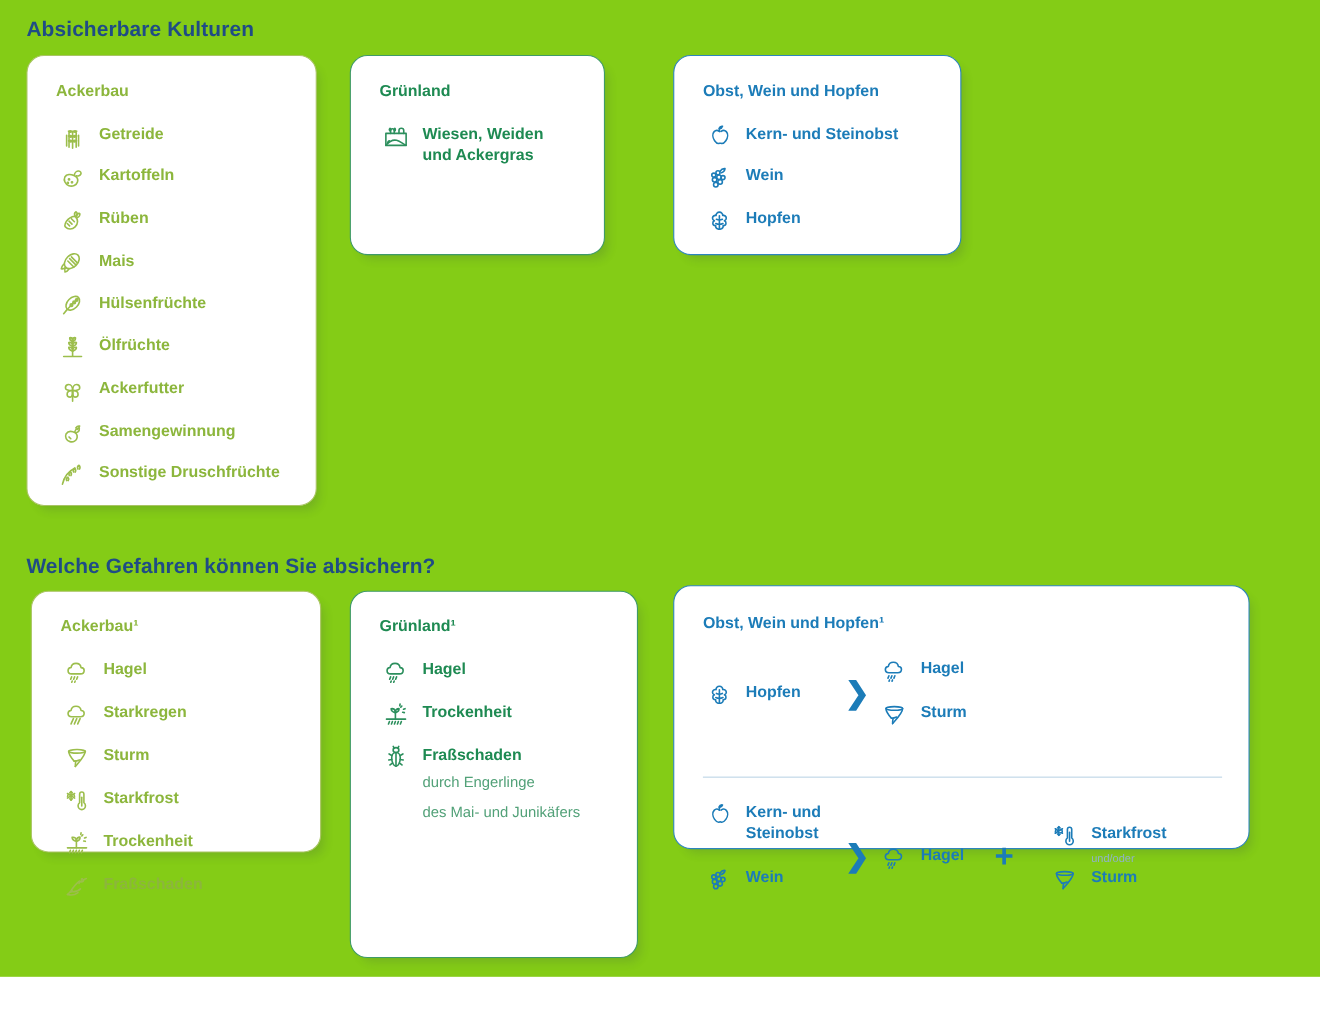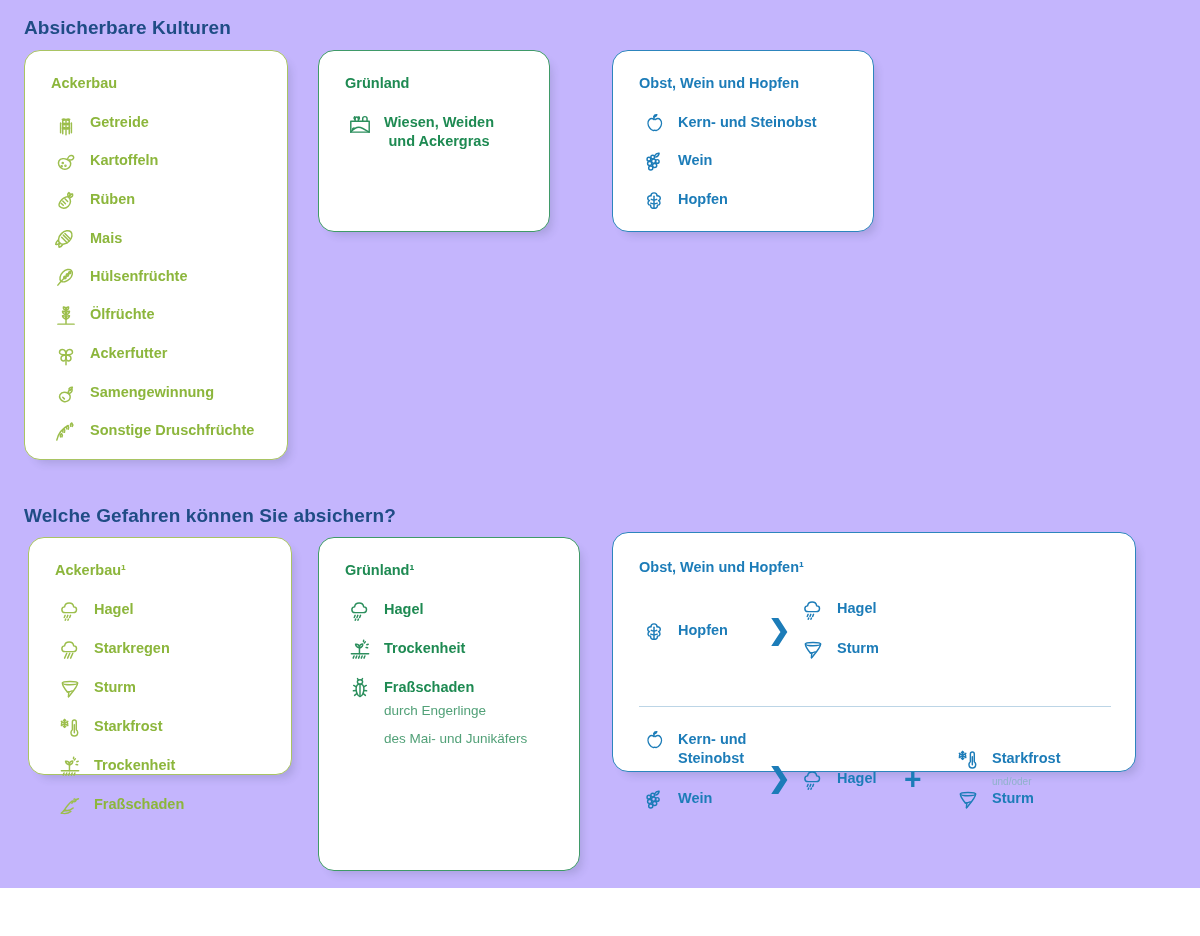--- a/index.html
+++ b/index.html
@@ -5,21 +5,21 @@
   * { box-sizing: border-box; margin: 0; padding: 0; }
   html, body {
     width: 1200px; height: 936px;
     background: #ffffff;
     font-family: "Liberation Sans", sans-serif;
     overflow: hidden;
   }
   .page {
     position: relative;
     width: 1200px; height: 936px;
-    background: #c4b5fd;
+    background: #84cc16;
   }
   .footer-band {
     position: absolute; left: 0; right: 0; bottom: 0; height: 48px;
     background: #ffffff;
   }
 
   
   .section-title {
     position: absolute;
     color: #1f4c85;
@@ -219,21 +219,21 @@
             <path d="M9.2 12.2c-.5-1.3 0-2.6 1-3.1.8.8 1 2.1.4 3.2"></path>
             <path d="M12.8 9.3c-.5-1.3 0-2.6 1-3.1.8.8 1 2.1.4 3.2"></path>
             <path d="M16.4 6.8c-.5-1.3 0-2.6 1-3.1.8.8 1 2.1.4 3.2"></path>
             <path d="M7 16.5c-.5-1.2 0-2.4 1-2.9.7.8.9 2 .3 3"></path>
           </svg>
       </span>
       <span class="txt"><span class="item-label">Sonstige Druschfrüchte</span></span>
     </div>
   </div>
 
-  <div class="card dgreen" style="left:318px; top:50px; width:232px; height:182px;text-align:center;">
+  <div class="card dgreen" style="left:318px; top:50px; width:232px; height:182px;">
     <div class="card-title" style="left:26px; top:24px;">Grünland</div>
     <div class="item" style="left:26px; top:58px;">
       <span class="ico">
         <svg viewBox="0 0 24 24" width="26" height="26">
             <path d="M3.5 19.5h17V9.5h-17z"></path>
             <path d="M3.5 19.5c3-3.5 6-5 9-4.2 2.6.7 5 2.6 8 4.2"></path>
             <path d="M7.5 9.5V7.2c0-.9.7-1.6 1.5-1.6s1.5.7 1.5 1.6v2.3"></path>
             <path d="M7 7.5c-.6-.6-.6-1.6 0-2.2.6.6.6 1.6 0 2.2z"></path>
             <path d="M11 7.5c.6-.6.6-1.6 0-2.2-.6.6-.6 1.6 0 2.2z"></path>
             <path d="M14.5 9.5V7c0-1 .9-1.8 2-1.8s2 .8 2 1.8v2.5"></path>

